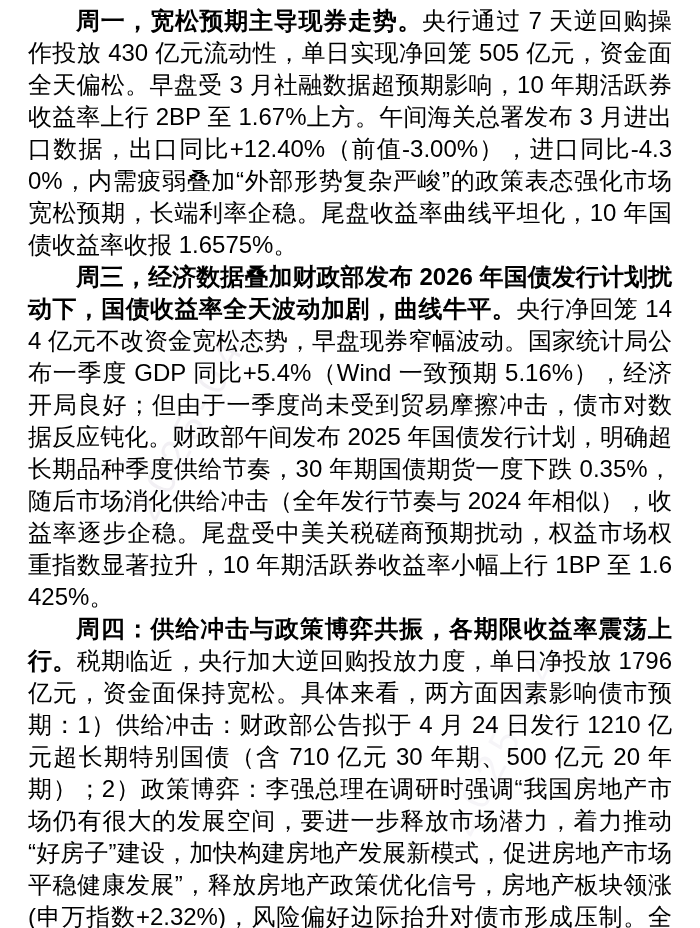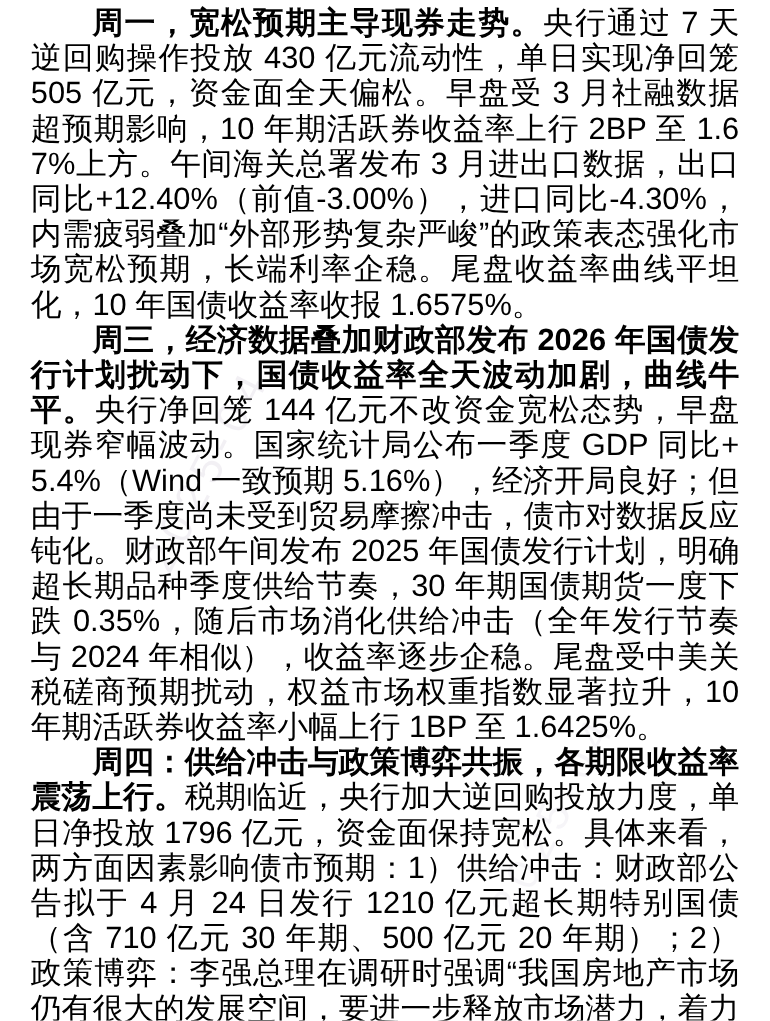--- a/index.html
+++ b/index.html
@@ -16,21 +16,21 @@
     overflow: hidden;
     box-sizing: border-box;
     padding: 5px 28px 0 28px;
     font-family: "Liberation Sans", "DejaVu Sans", sans-serif;
     color: #000000;
   }
   .para {
     margin: 0;
     text-indent: 2em;
     text-align: justify;
-    font-size: 28px;
+    font-size: 24px;
     line-height: 32px;
     font-weight: 400;
     word-break: break-all;
   }
   .para .lead {
     font-weight: 700;
   }
   .watermark {
     position: absolute;
     white-space: nowrap;

